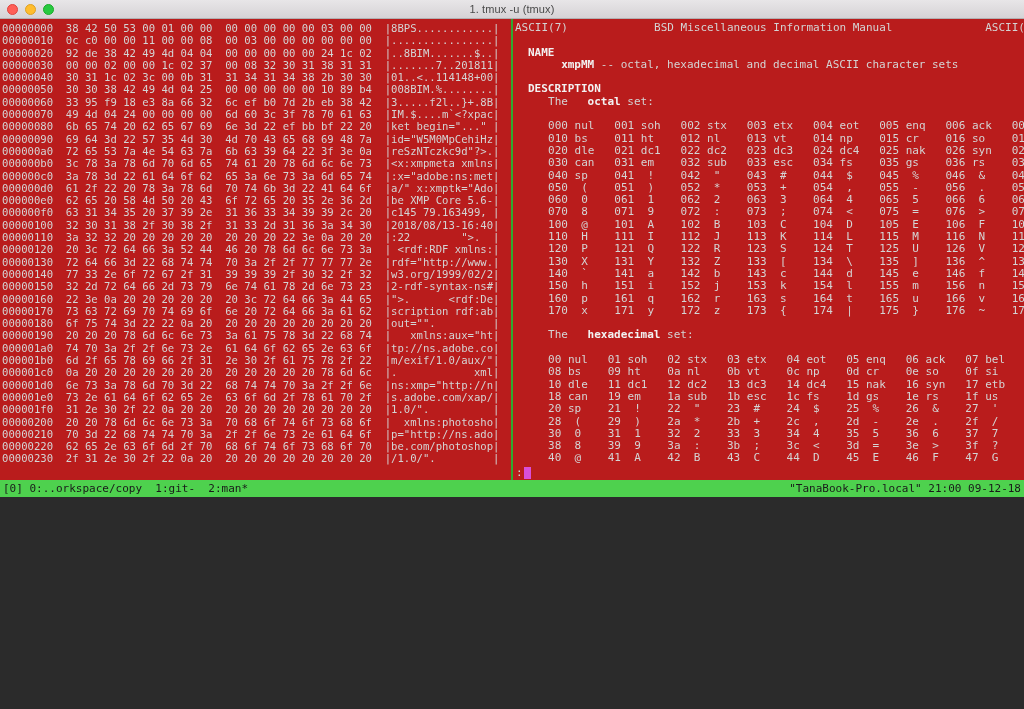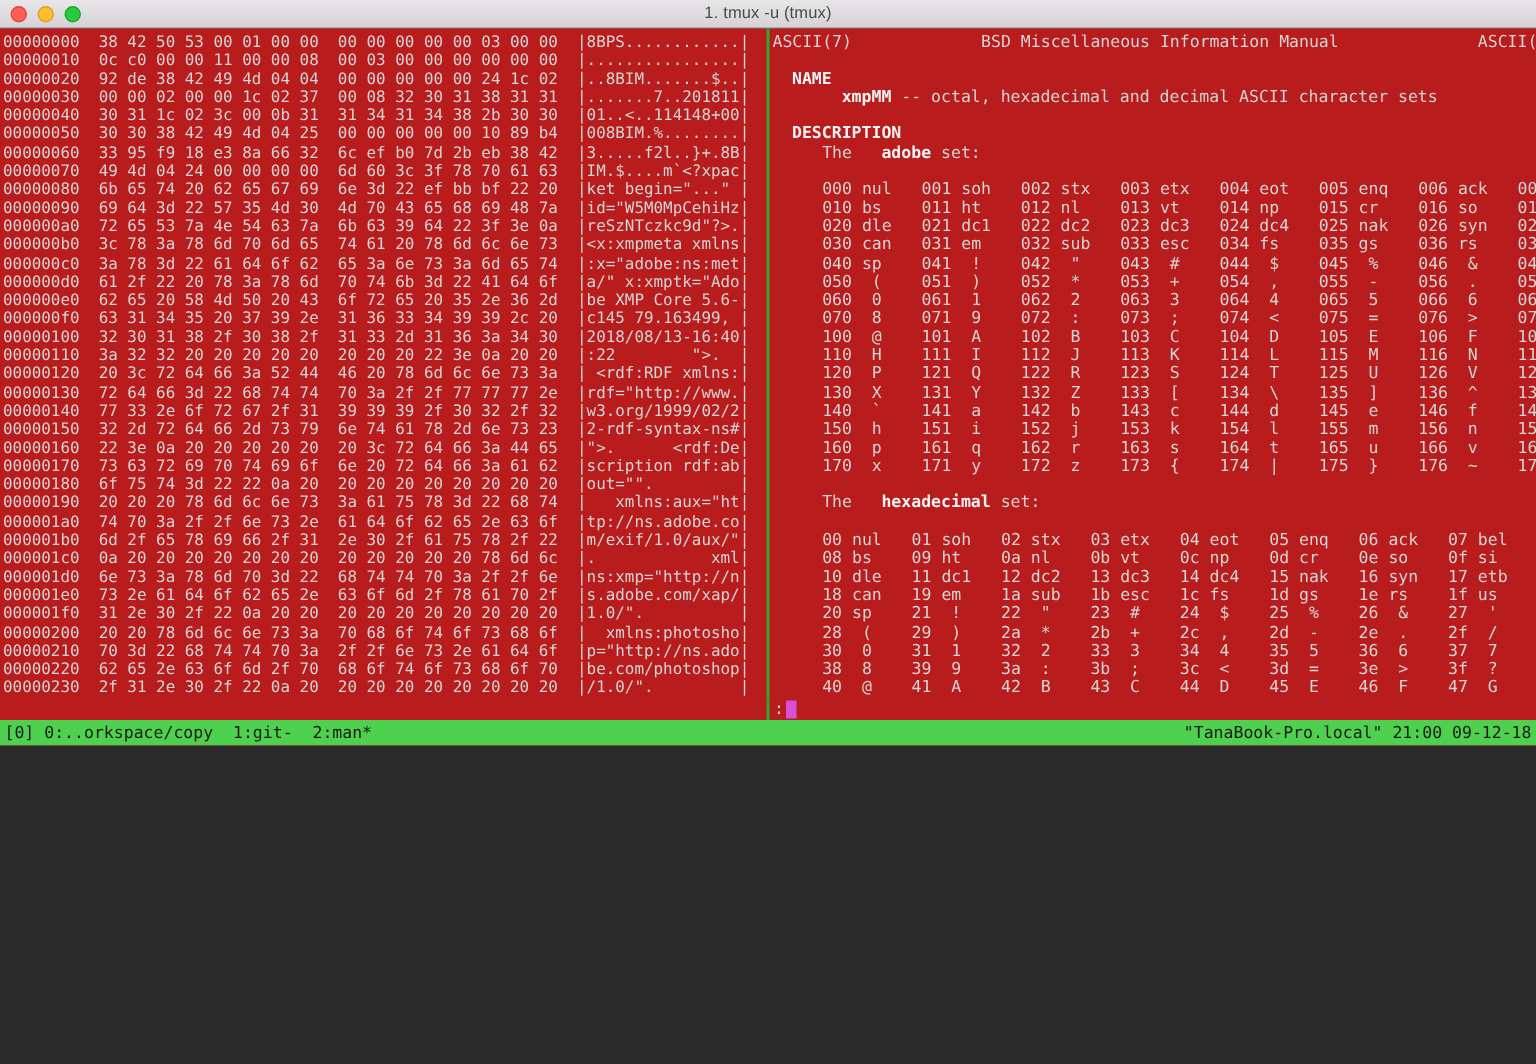--- a/index.html
+++ b/index.html
@@ -188,21 +188,21 @@
 
       <div id="pane-divider"></div>
 
       <div class="pane" id="pane-right">
         <pre class="term" id="right-lines">ASCII(7)             BSD Miscellaneous Information Manual              ASCII(7)
 
 <span class="b">NAME</span>
      <span class="b">xmpMM</span> -- octal, hexadecimal and decimal ASCII character sets
 
 <span class="b">DESCRIPTION</span>
-     The <span class="b">adobe</span> set:
+     The <span class="b">octal</span> set:
 
      000 nul   001 soh   002 stx   003 etx   004 eot   005 enq   006 ack   007 bel
      010 bs    011 ht    012 nl    013 vt    014 np    015 cr    016 so    017 si
      020 dle   021 dc1   022 dc2   023 dc3   024 dc4   025 nak   026 syn   027 etb
      030 can   031 em    032 sub   033 esc   034 fs    035 gs    036 rs    037 us
      040 sp    041  !    042  "    043  #    044  $    045  %    046  &amp;    047  '
      050  (    051  )    052  *    053  +    054  ,    055  -    056  .    057  /
      060  0    061  1    062  2    063  3    064  4    065  5    066  6    067  7
      070  8    071  9    072  :    073  ;    074  &lt;    075  =    076  &gt;    077  ?
      100  @    101  A    102  B    103  C    104  D    105  E    106  F    107  G

